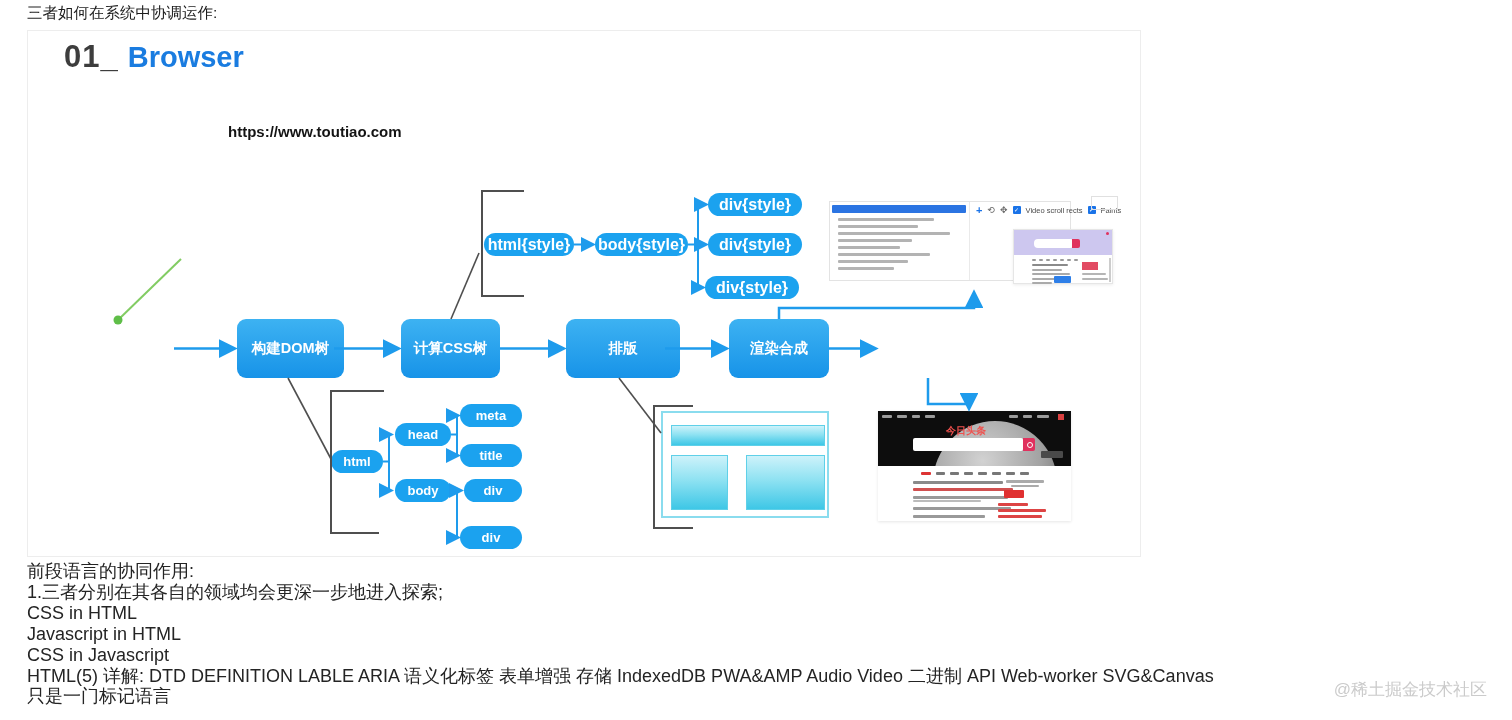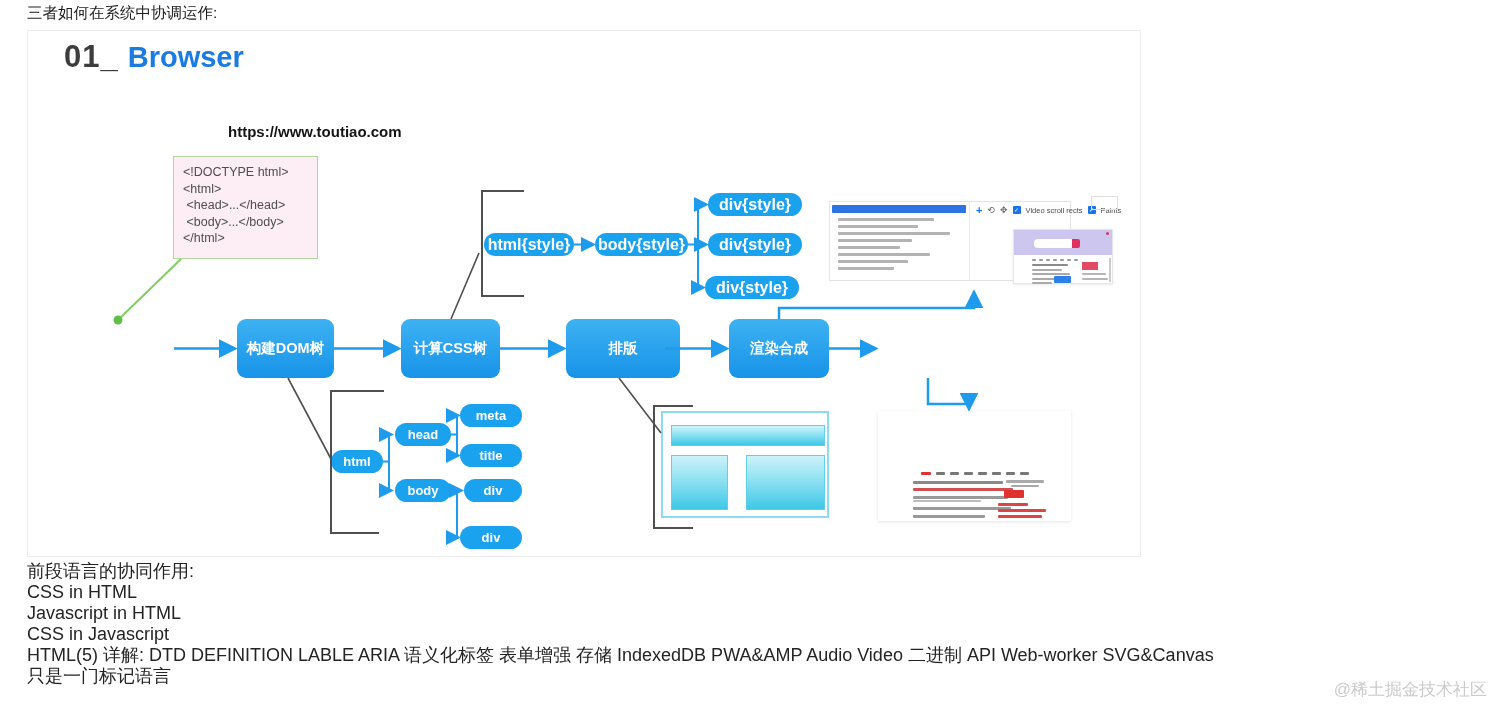--- a/index.html
+++ b/index.html
@@ -130,29 +130,22 @@
       <path d="M900 347 V373 H941 V377" fill="none" stroke="#1e9bec" stroke-width="2.5" marker-end="url(#ab)"></path>
     </svg>
 
     <div class="abs dg-title">
       <span class="num">01_</span>
       <span class="name">Browser</span>
     </div>
 
     <div class="abs url-label">https://www.toutiao.com</div>
 
-    <div class="abs code-block">
-      <div>&lt;!DOCTYPE html&gt;</div>
-      <div>&lt;html&gt;</div>
-      <div> &lt;head&gt;...&lt;/head&gt;</div>
-      <div> &lt;body&gt;...&lt;/body&gt;</div>
-      <div>&lt;/html&gt;</div>
-    </div>
-
-    <div class="abs pipe-box" style="left:209px;width:97px;">构建DOM树</div>
+
+    <div class="abs pipe-box" style="left:209px;width:107px;">构建DOM树</div>
     <div class="abs pipe-box" style="left:373px;width:99px;">计算CSS树</div>
     <div class="abs pipe-box" style="left:538px;width:114px;">排版</div>
     <div class="abs pipe-box" style="left:701px;width:100px;">渲染合成</div>
 
     <div class="abs pill" style="left:456px;top:202px;width:90px;">html{style}</div>
     <div class="abs pill" style="left:567px;top:202px;width:93px;">body{style}</div>
     <div class="abs pill" style="left:680px;top:162px;width:94px;">div{style}</div>
     <div class="abs pill" style="left:680px;top:202px;width:94px;">div{style}</div>
     <div class="abs pill" style="left:677px;top:245px;width:94px;">div{style}</div>
 
@@ -213,20 +206,35 @@
       <div class="pv-bar" style="left:18px;top:47.5px;width:28px;"></div>
       <div class="pv-bar" style="left:18px;top:52px;width:20px;"></div>
       <div class="abs" style="left:68px;top:32px;width:16px;height:8px;background:#e24b63;"></div>
       <div class="pv-bar" style="left:68px;top:43px;width:24px;background:#b5b5b5;"></div>
       <div class="pv-bar" style="left:68px;top:47.5px;width:26px;background:#b5b5b5;"></div>
       <div class="abs" style="left:40px;top:46px;width:17px;height:7px;background:#2e7fe8;border-radius:1px;"></div>
       <div class="abs" style="right:1px;top:28px;width:2px;height:24px;background:#ccc;"></div>
     </div>
 
     <div class="abs paint">
+      <div class="pt-header">
+        <div class="pt-moon"></div>
+        <div class="pt-dash" style="left:4px;top:4px;width:10px;"></div>
+        <div class="pt-dash" style="left:19px;top:4px;width:10px;"></div>
+        <div class="pt-dash" style="left:34px;top:4px;width:8px;"></div>
+        <div class="pt-dash" style="left:47px;top:4px;width:10px;"></div>
+        <div class="pt-dash" style="left:131px;top:4px;width:9px;"></div>
+        <div class="pt-dash" style="left:145px;top:4px;width:9px;"></div>
+        <div class="pt-dash" style="left:159px;top:4px;width:12px;"></div>
+        <div class="abs" style="left:180px;top:3px;width:6px;height:6px;background:#d84040;"></div>
+        <div class="pt-logo">今日头条</div>
+        <div class="pt-search"></div>
+        <div class="pt-sbtn"></div>
+        <div class="pt-gbtn"></div>
+      </div>
       <div class="pt-body">
         <div class="pt-bar" style="left:43px;top:6px;width:10px;background:#d33;"></div>
         <div class="pt-bar" style="left:58px;top:6px;width:9px;background:#777;"></div>
         <div class="pt-bar" style="left:72px;top:6px;width:9px;background:#777;"></div>
         <div class="pt-bar" style="left:86px;top:6px;width:9px;background:#777;"></div>
         <div class="pt-bar" style="left:100px;top:6px;width:9px;background:#777;"></div>
         <div class="pt-bar" style="left:114px;top:6px;width:9px;background:#777;"></div>
         <div class="pt-bar" style="left:128px;top:6px;width:9px;background:#777;"></div>
         <div class="pt-bar" style="left:142px;top:6px;width:9px;background:#777;"></div>
         <div class="pt-bar" style="left:35px;top:15px;width:90px;"></div>
@@ -241,20 +249,21 @@
         <div class="pt-bar" style="left:120px;top:37px;width:30px;background:#d44;height:2.5px;"></div>
         <div class="pt-bar" style="left:120px;top:43px;width:48px;background:#d44;height:2.5px;"></div>
         <div class="pt-bar" style="left:120px;top:49px;width:44px;background:#d44;height:2.5px;"></div>
       </div>
     </div>
 
   </div>
 
   <div class="abs notes">
     <div>前段语言的协同作用:</div>
+    <div>1.三者分别在其各自的领域均会更深一步地进入探索;</div>
     <div>CSS in HTML</div>
     <div>Javascript in HTML</div>
     <div>CSS in Javascript</div>
     <div>HTML(5) 详解: DTD DEFINITION LABLE ARIA 语义化标签 表单增强 存储 IndexedDB PWA&amp;AMP Audio Video 二进制 API Web-worker SVG&amp;Canvas</div>
     <div>只是一门标记语言</div>
   </div>
 
   <div class="abs watermark">@稀土掘金技术社区</div>
 
 </div>

